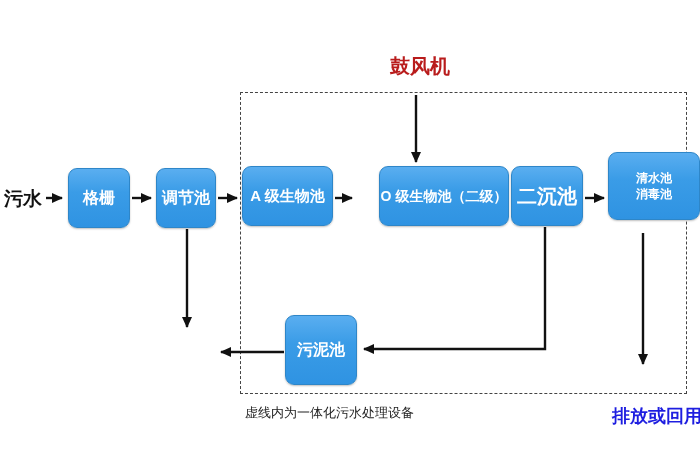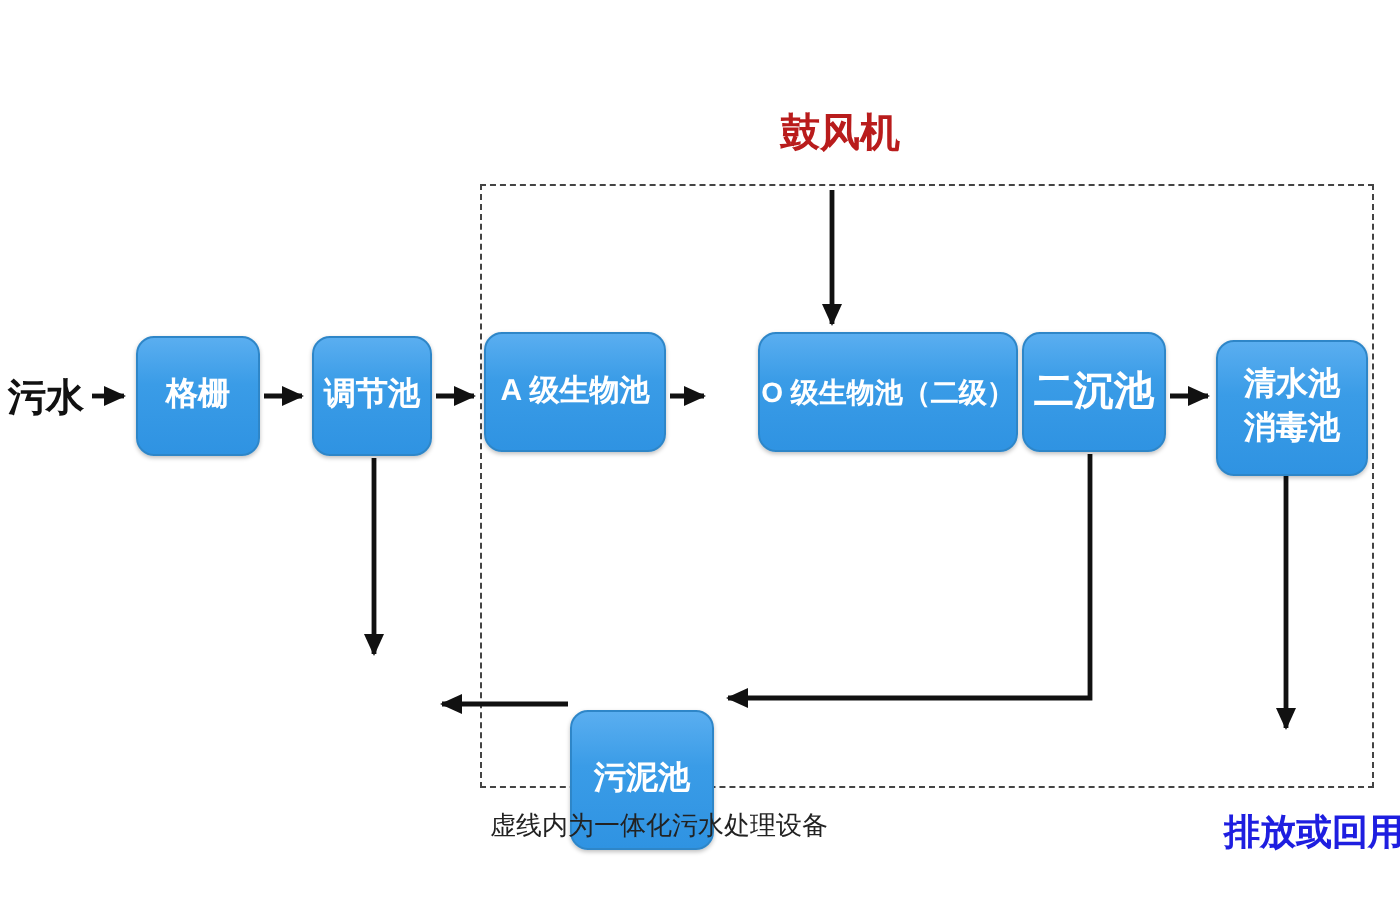--- a/index.html
+++ b/index.html
@@ -28,22 +28,22 @@
     box-shadow:0 1px 2px rgba(0,0,0,0.25);
     box-sizing:border-box;
     white-space:pre-line;
     line-height:1.35;
   }
   .node-gezha{left:68px;top:168px;width:62px;height:60px;font-size:16px;text-align:center;}
   .node-tiaojiechi{left:156px;top:168px;width:60px;height:60px;font-size:16px;text-align:right;}
   .node-a-tank{left:242px;top:166px;width:91px;height:60px;font-size:15px;}
   .node-o-tank{left:356px;top:166px;width:130px;height:60px;font-size:14px;margin-left:23px;}
   .node-erchenchi{left:511px;top:166px;width:72px;height:60px;font-size:20px;}
-  .node-qingshuichi{left:608px;top:170px;width:76px;height:68px;font-size:16px;}
-  .node-wunichi{left:285px;top:315px;width:72px;height:70px;font-size:16px;margin-top:40px;}
+  .node-qingshuichi{left:608px;top:152px;width:92px;height:68px;font-size:12px;}
+  .node-wunichi{left:285px;top:315px;width:72px;height:70px;font-size:16px;}
   .txt{
     position:absolute;
     font-weight:bold;
     white-space:nowrap;
   }
   .txt-influent{left:4px;top:186px;font-size:19px;color:#111111;}
   .txt-blower{left:390px;top:53px;font-size:20px;color:#b91c1c;}
   .txt-sludge-out{left:52px;top:342px;font-size:14px;color:#1e1ee0;letter-spacing:-0.3px;}
   .txt-effluent{left:612px;top:404px;font-size:18px;color:#1e1ee0;}
   .txt-caption{left:245px;top:404px;font-size:13px;color:#222222;font-weight:normal;}

